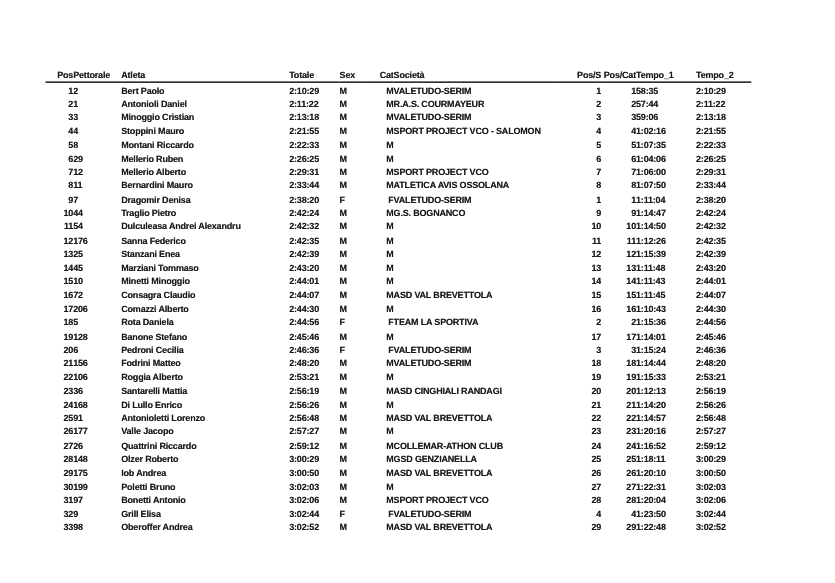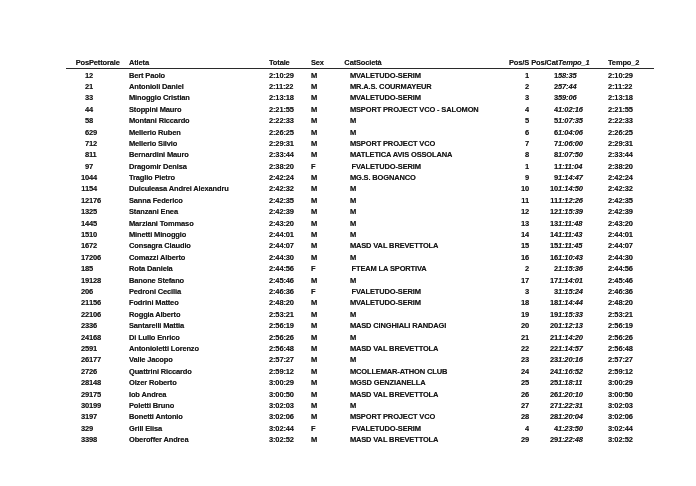--- a/index.html
+++ b/index.html
@@ -10,21 +10,21 @@
   .page {
     position: relative;
     width: 696px;
     height: 486px;
     background: #ffffff;
     overflow: hidden;
     font-family: "Liberation Sans", sans-serif;
   }
   .results-wrap {
     position: absolute;
-    left: 66px;
+    left: 38px;
     top: 57px;
     width: 590px;
   }
   table.results {
     table-layout: fixed;
     border-collapse: collapse;
     width: 588px;
     font-family: "Liberation Sans", sans-serif;
     font-size: 7.5px;
     font-weight: bold;
@@ -59,21 +59,21 @@
   
   .col-pos       { text-align: right; }
   .col-pettorale { text-align: left; }
   .col-atleta    { text-align: left; padding-left: 5px; }
   .col-totale    { text-align: left; }
   .col-sex       { text-align: left; padding-left: 1px; }
   .col-cat       { text-align: right; padding-left: 1px; }
   .col-societa   { text-align: left; }
   .col-pos_s     { text-align: right; }
   .col-pos_cat   { text-align: right; }
-  .col-tempo_1   { text-align: left; padding-left: 3px; font-style: italic; }
+  .col-tempo_1   { text-align: left; padding-left: 3px; }
   .col-tempo_2   { text-align: left; padding-left: 2px; }
 </style>
 </head>
 <body>
 
 <div class="page">
   <div class="results-wrap">
     <table class="results">
       <colgroup>
           <col class="c-pos">
@@ -178,21 +178,21 @@
             <td class="col-cat">M</td>
             <td class="col-societa"></td>
             <td class="col-pos_s">6</td>
             <td class="col-pos_cat">6</td>
             <td class="col-tempo_1">1:04:06</td>
             <td class="col-tempo_2">2:26:25</td>
           </tr>
           <tr>
             <td class="col-pos">7</td>
             <td class="col-pettorale">12</td>
-            <td class="col-atleta">Mellerio Silvio</td>
+            <td class="col-atleta">Mellerio Alberto</td>
             <td class="col-totale">2:29:31</td>
             <td class="col-sex">M</td>
             <td class="col-cat">M</td>
             <td class="col-societa">SPORT PROJECT VCO</td>
             <td class="col-pos_s">7</td>
             <td class="col-pos_cat">7</td>
             <td class="col-tempo_1">1:06:00</td>
             <td class="col-tempo_2">2:29:31</td>
           </tr>
           <tr>

